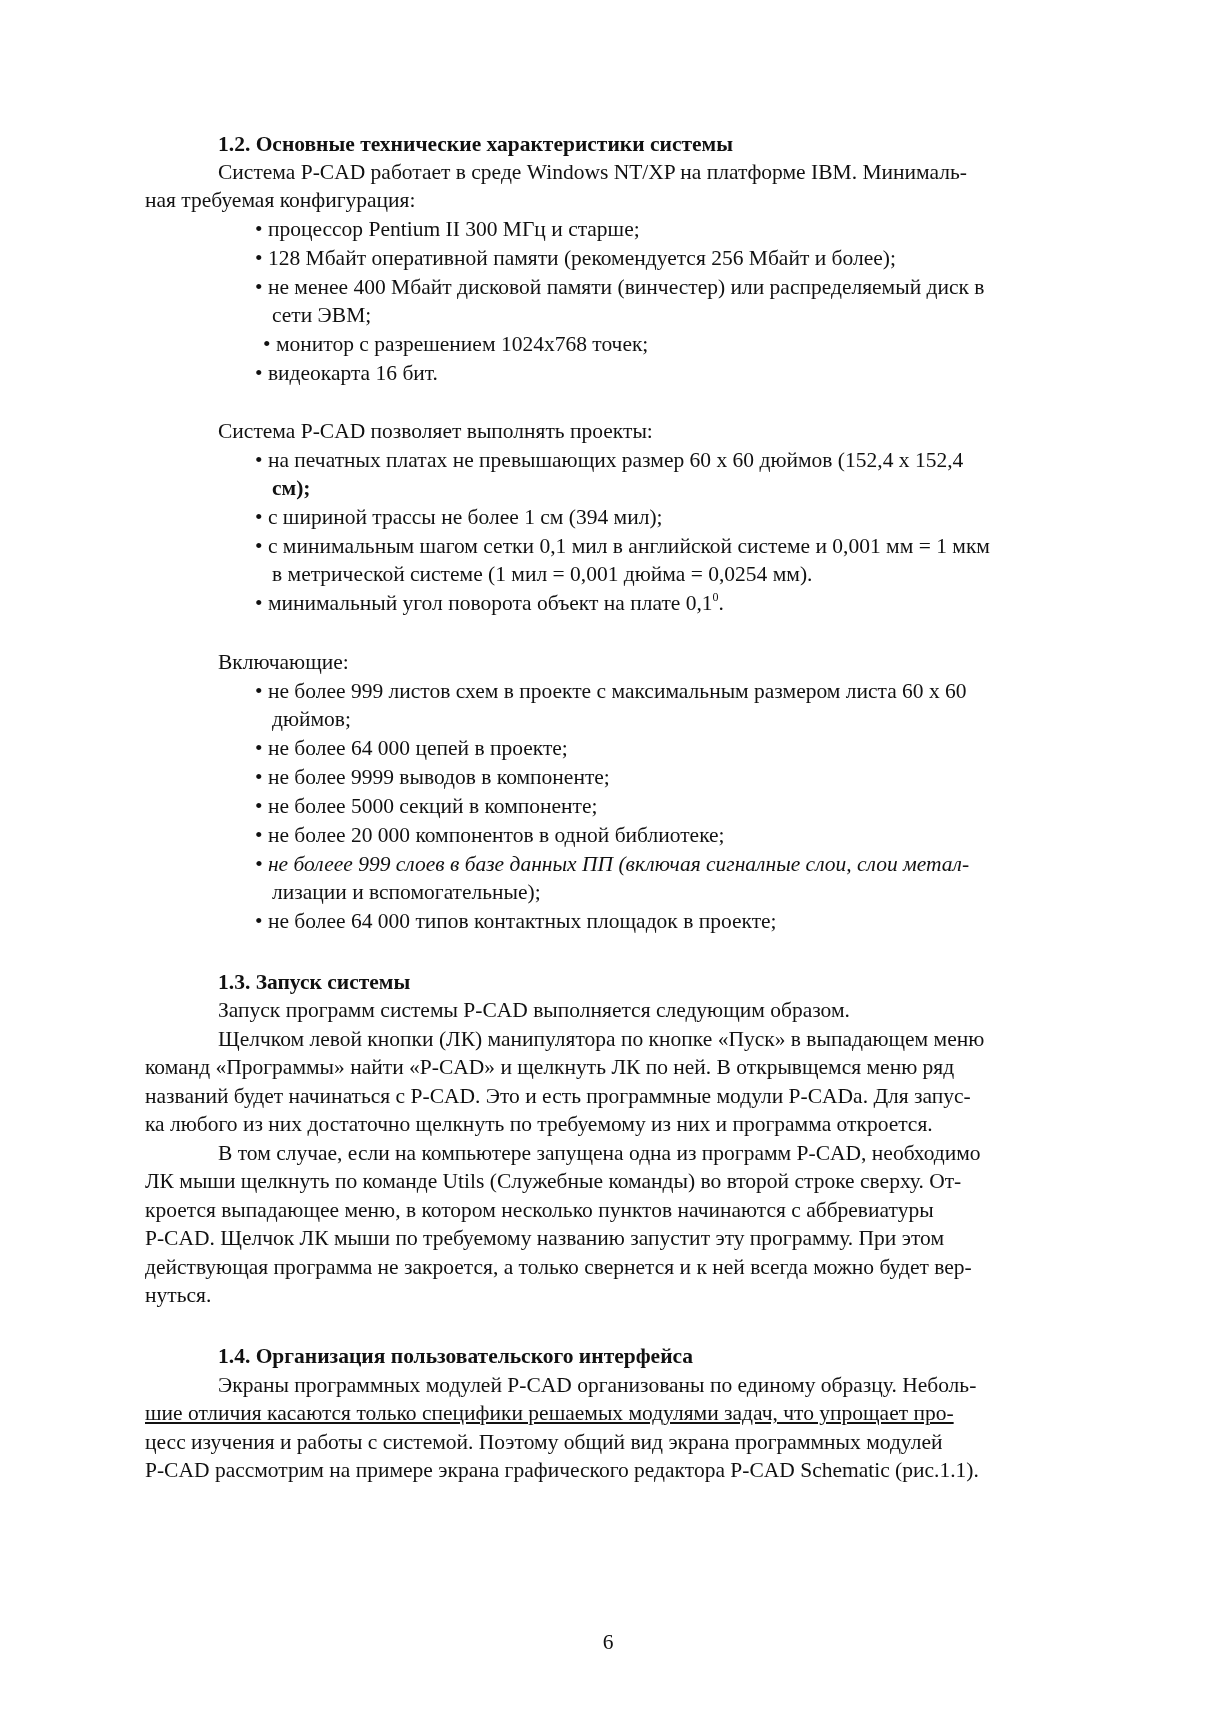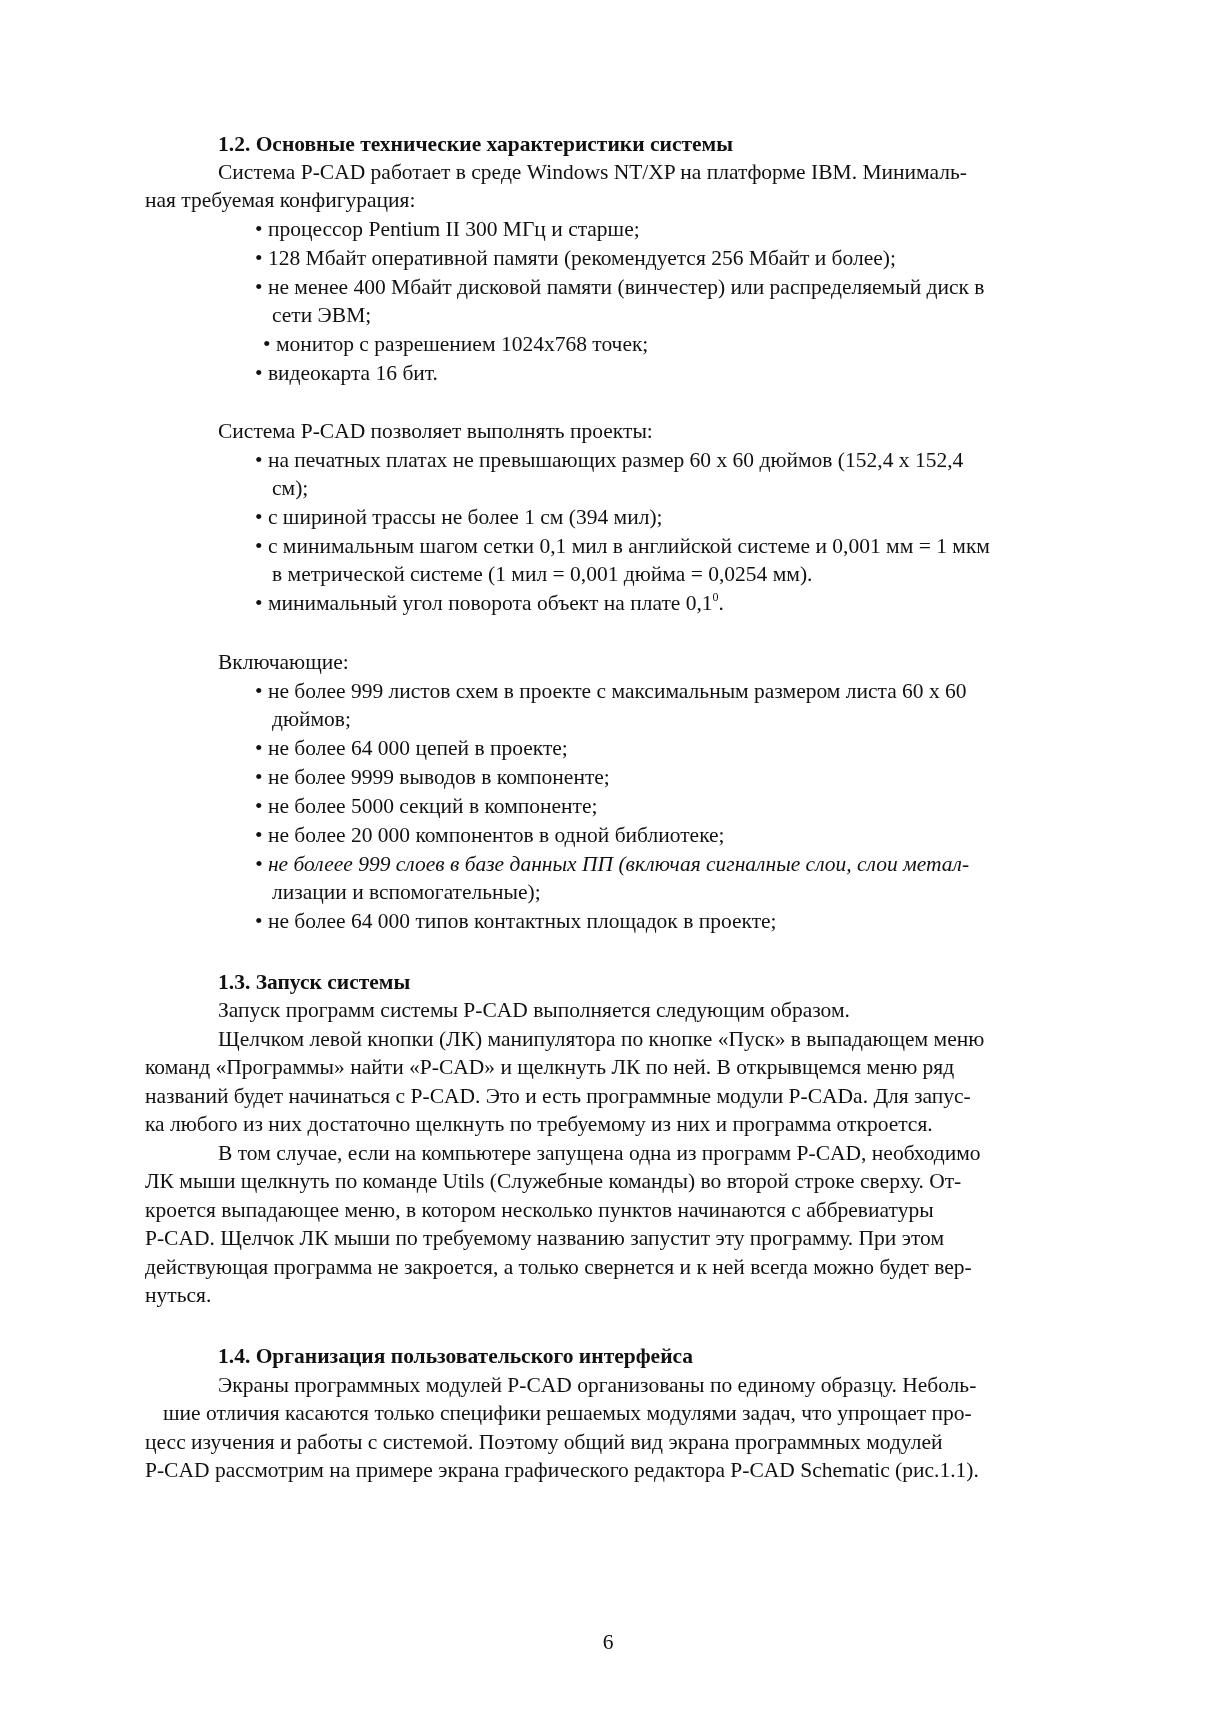--- a/index.html
+++ b/index.html
@@ -25,21 +25,21 @@
     <div class="ln" style="left:255px; top:244px;"><span>• </span><span>128 Мбайт оперативной памяти (рекомендуется 256 Мбайт и более);</span></div>
     <div class="ln" style="left:255px; top:273px;"><span>• </span><span>не менее 400 Мбайт дисковой памяти (винчестер) или распределяемый диск в</span></div>
     <div class="ln" style="left:272px; top:301px;">сети ЭВМ;</div>
     <div class="ln" style="left:255px; top:330px;margin-left:8px;"><span>• </span><span>монитор с разрешением 1024x768 точек;</span></div>
     <div class="ln" style="left:255px; top:359px;"><span>• </span><span>видеокарта 16 бит.</span></div>
   </div>
 
   <div class="ln" style="left:218px; top:417px;">Система P-CAD позволяет выполнять проекты:</div>
   <div>
     <div class="ln" style="left:255px; top:446px;"><span>•  </span><span>на печатных платах не превышающих размер 60 х 60 дюймов (152,4 х 152,4</span></div>
-    <div class="ln" style="left:272px; top:474px;">см);</div>
+    <div class="ln" style="left:272px; top:474px;font-weight:bold;">см);</div>
     <div class="ln" style="left:255px; top:503px;"><span>• </span><span>с шириной трассы не более 1 см (394 мил);</span></div>
     <div class="ln" style="left:255px; top:532px;"><span>• </span><span>с минимальным шагом сетки 0,1 мил в английской системе и 0,001 мм = 1 мкм</span></div>
     <div class="ln" style="left:272px; top:560px;">в метрической системе (1 мил = 0,001 дюйма = 0,0254 мм).</div>
     <div class="ln" style="left:255px; top:589px;"><span>• </span><span>минимальный угол поворота объект на плате 0,1</span><sup>0</sup><span>.</span></div>
   </div>
 
   <div class="ln" style="left:218px; top:648px;">Включающие:</div>
   <div>
     <div class="ln" style="left:255px; top:677px;"><span>• </span><span>не более 999 листов схем в проекте с максимальным размером листа 60 х 60</span></div>
     <div class="ln" style="left:272px; top:705px;">дюймов;</div>
@@ -60,18 +60,18 @@
   <div class="ln" style="left:145px; top:1110px;">ка любого из них достаточно щелкнуть по требуемому из них и программа откроется.</div>
   <div class="ln" style="left:218px; top:1139px;">В том случае, если на компьютере запущена одна из программ P-CAD, необходимо</div>
   <div class="ln" style="left:145px; top:1196px;">кроется выпадающее меню, в котором несколько пунктов начинаются с аббревиатуры</div>
   <div class="ln" style="left:145px; top:1167px;">ЛК мыши щелкнуть по команде Utils (Служебные команды) во второй строке сверху. От-</div>
   <div class="ln" style="left:145px; top:1224px;">P-CAD. Щелчок ЛК мыши по требуемому названию запустит эту программу. При этом</div>
   <div class="ln" style="left:145px; top:1253px;">действующая программа не закроется, а только свернется и к ней всегда можно будет вер-</div>
   <div class="ln" style="left:145px; top:1281px;">нуться.</div>
 
   <div class="ln h" style="left:218px; top:1342px;">1.4. Организация пользовательского интерфейса</div>
   <div class="ln" style="left:218px; top:1371px;">Экраны программных модулей P-CAD организованы по единому образцу. Неболь-</div>
-  <div class="ln" style="left:163px; top:1399px;">шие отличия касаются только специфики решаемых модулями задач, что упрощает про-</div>
+  <div class="ln" style="left:145px; top:1399px;text-decoration:underline;">шие отличия касаются только специфики решаемых модулями задач, что упрощает про-</div>
   <div class="ln" style="left:145px; top:1428px;">цесс изучения и работы с системой. Поэтому общий вид экрана программных модулей</div>
   <div class="ln" style="left:145px; top:1456px;">P-CAD рассмотрим на примере экрана графического редактора P-CAD Schematic (рис.1.1).</div>
 
   <div class="pn">6</div>
 </div>
 
 </body></html>

